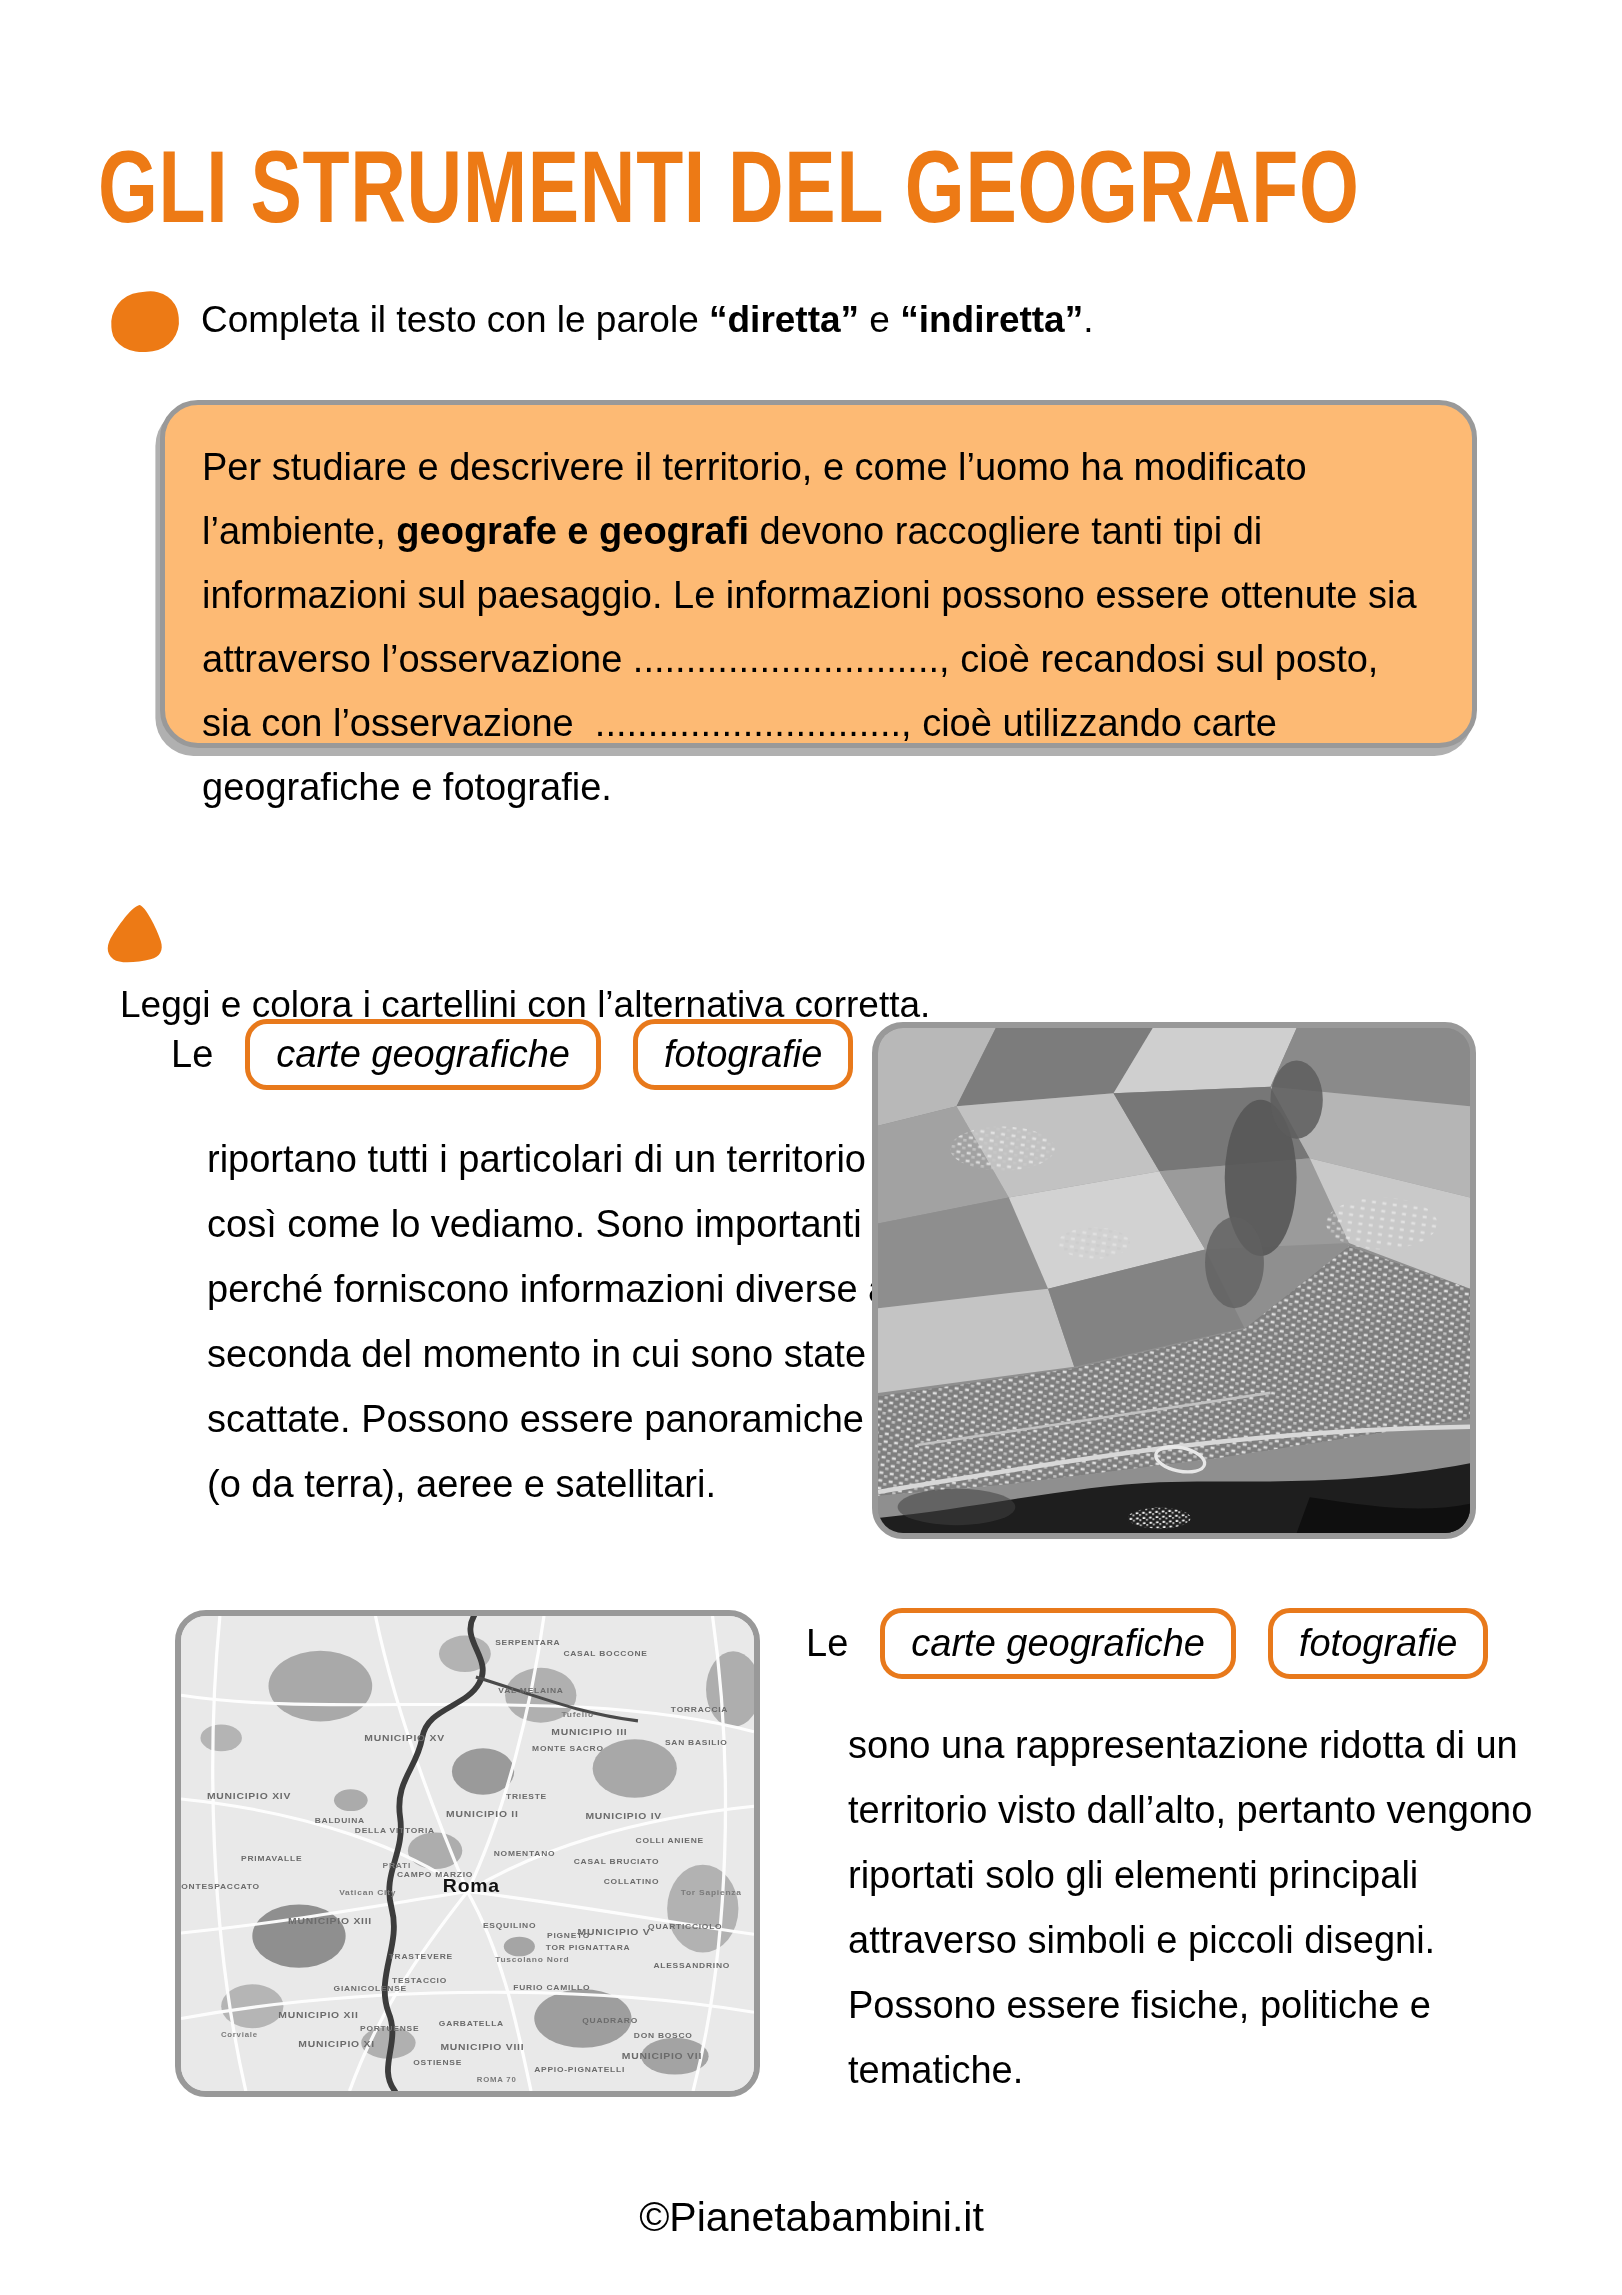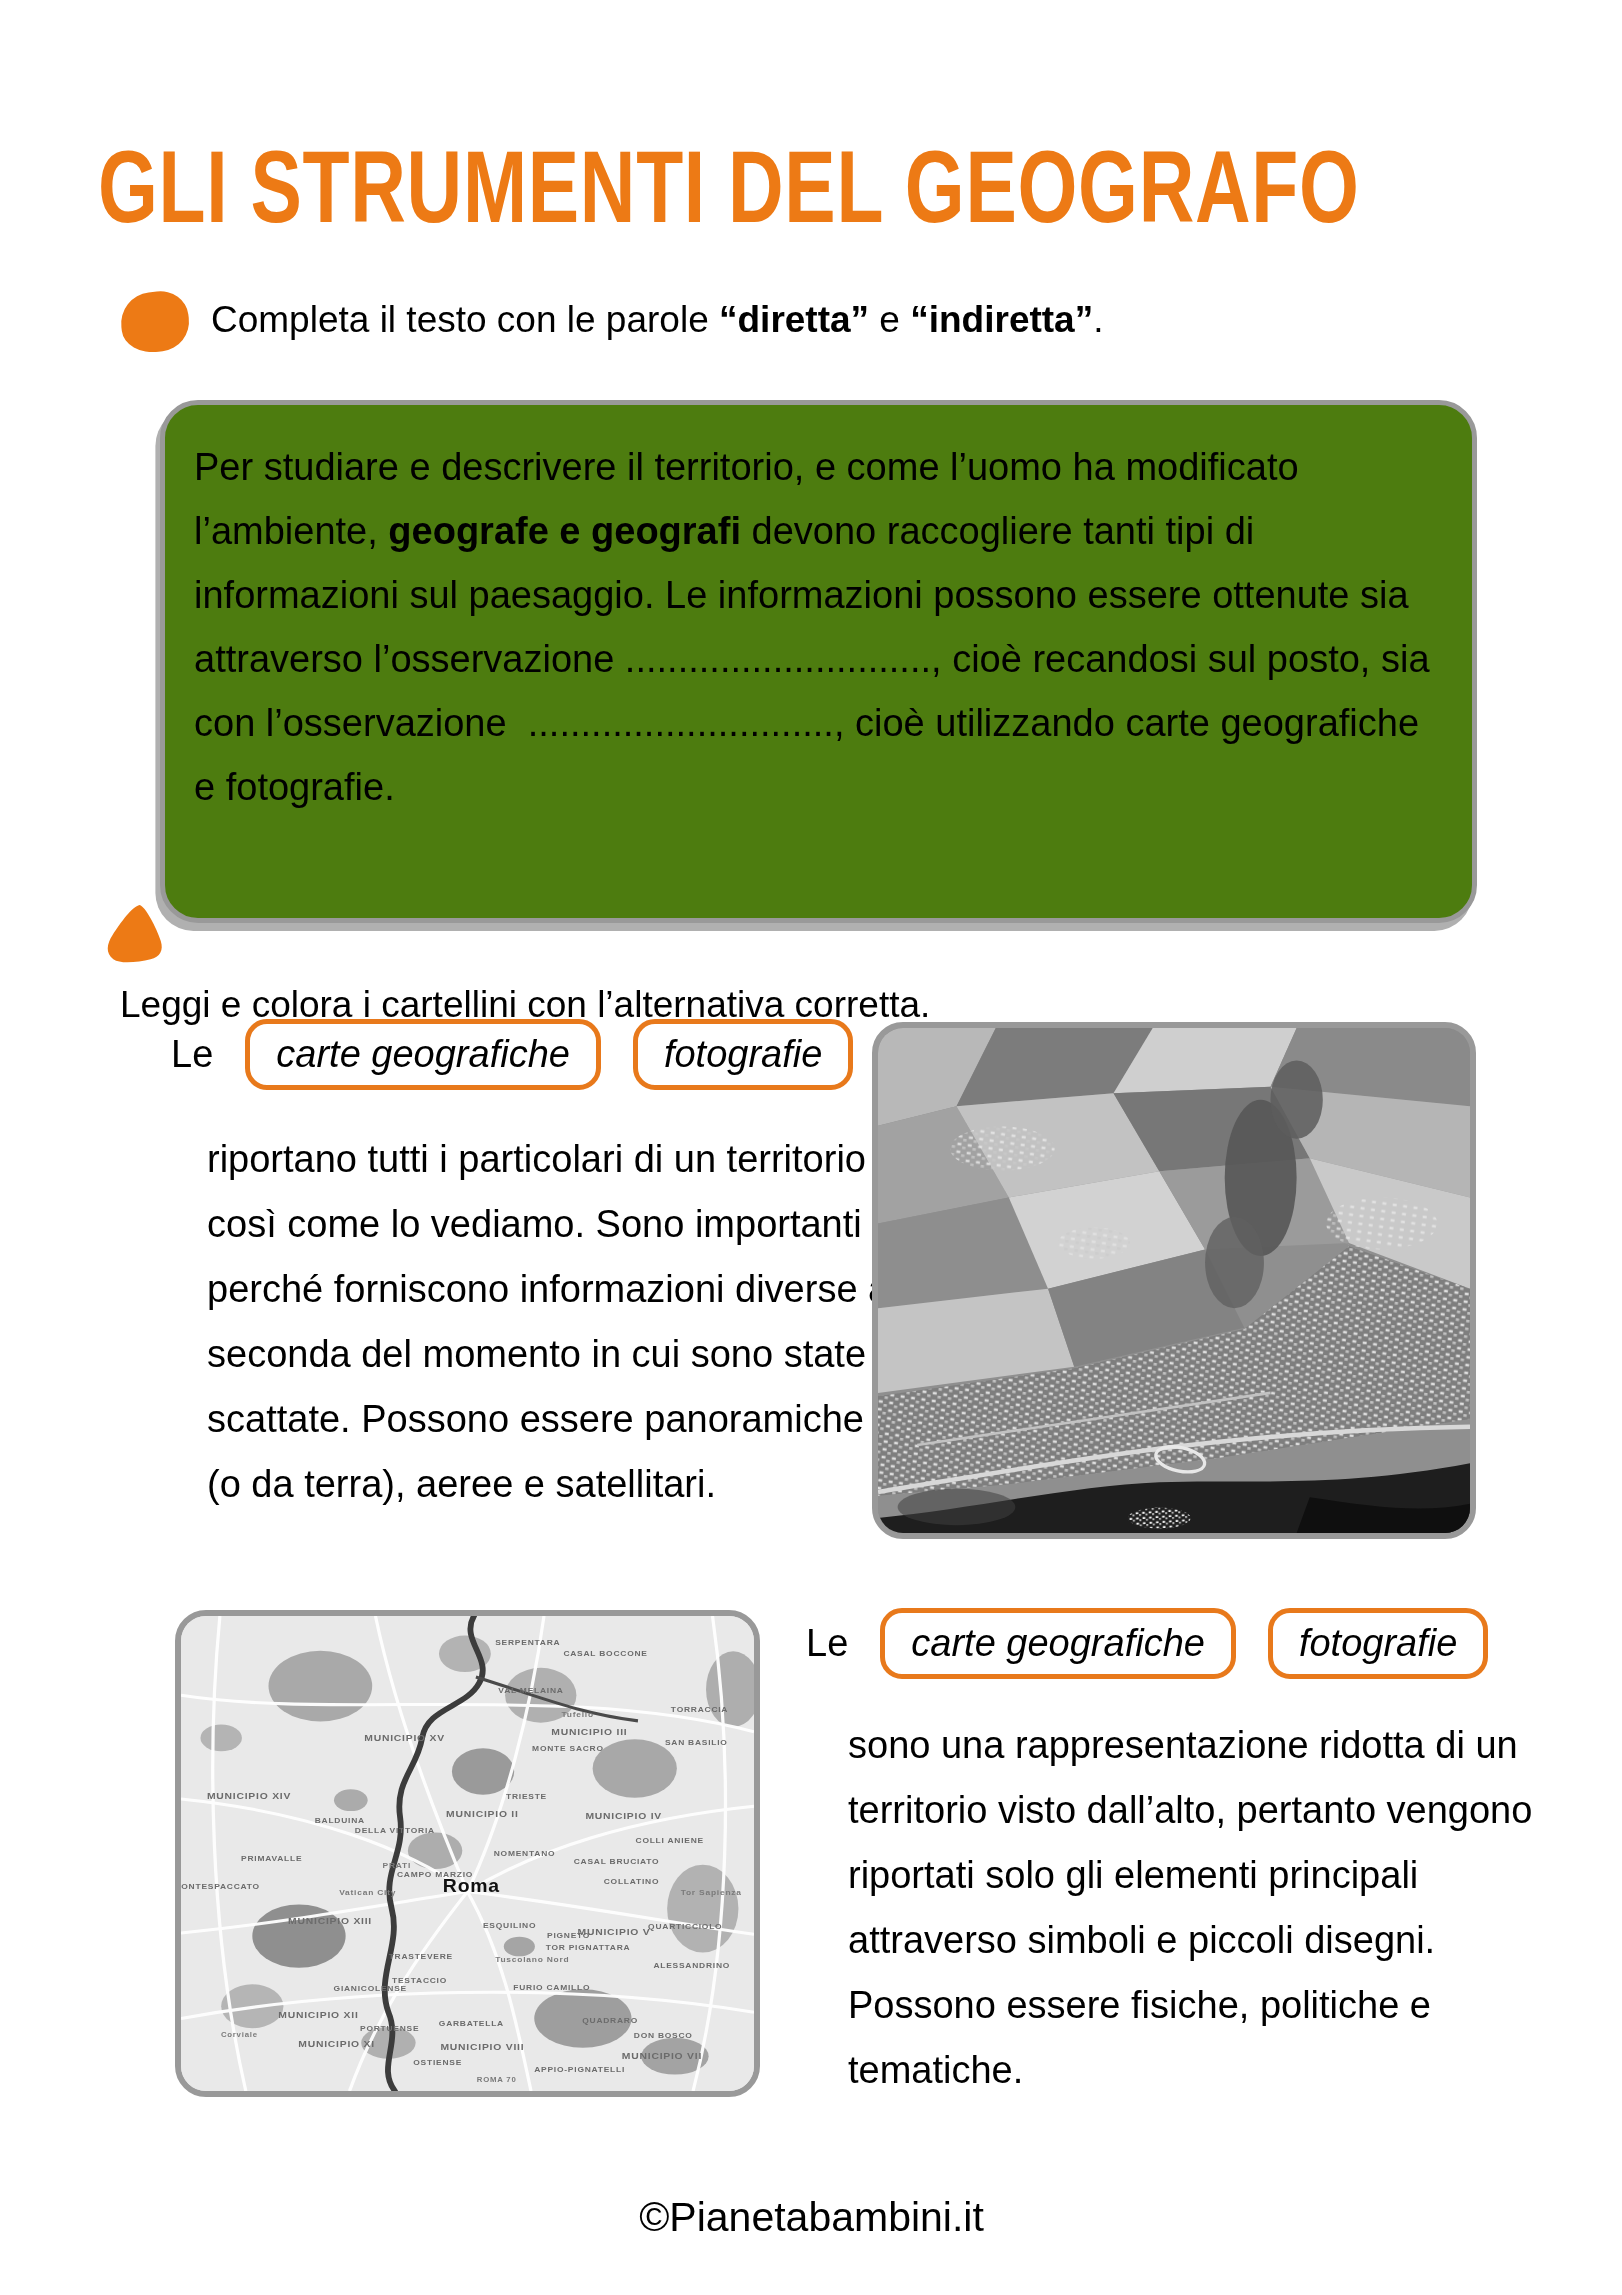--- a/index.html
+++ b/index.html
@@ -43,26 +43,26 @@
   }
   .instr-icon2{width:73px;height:73px;flex:0 0 auto;}
   .instr-icon2 svg{width:100%;height:100%;display:block;}
   .instr-text{
     font-size:37px;line-height:63px;
     padding-left:22px;
   }
 
   
   .fillbox{
-    left:160px;top:400px;width:1317px;height:523px;
+    left:160px;top:400px;width:1317px;height:348px;
     border:5.9px solid var(--frame-gray);
     border-radius:38px;
-    background:#4d7c0f;
+    background:#fdba74;
     box-shadow:-4.6px 7.9px 0 #b0b0b0;
-    padding:30px 29px;
+    padding:30px 37px;
   }
   .fillbox p{font-size:38px;line-height:64px;}
 
   
   .cards-row{display:flex;align-items:center;gap:32px;font-size:38px;}
   .card{
     border:5.2px solid var(--accent-border);
     border-radius:22px;
     padding:8.5px 26px 9.8px 26px;
     background:#ffffff;
@@ -95,21 +95,21 @@
     margin-top:36px;
   }
 </style>
 </head>
 <body>
 
 <div class="page">
 
   <h1 class="abs title">GLI STRUMENTI DEL GEOGRAFO</h1>
 
-  <div class="abs instr" style="left:121px;top:288px;width:1374px;">
+  <div class="abs instr" style="left:111px;top:288px;width:1374px;">
     <div class="instr-icon1"></div>
     <div class="instr-text"><span>Completa il testo con le parole </span><b>“diretta”</b><span> e </span><b>“indiretta”</b><span>.</span></div>
   </div>
 
   <div class="abs fillbox">
     <p><span>Per studiare e descrivere il territorio, e come l’uomo ha modificato l’ambiente, </span><b>geografe e geografi</b><span> devono raccogliere tanti tipi di informazioni sul paesaggio. Le informazioni possono essere ottenute sia attraverso l’osservazione </span><span>.............................</span><span>, cioè recandosi sul posto, sia con l’osservazione &nbsp;</span><span>.............................</span><span>, cioè utilizzando carte geografiche e fotografie.</span></p>
   </div>
 
   <div class="abs instr" style="left:98px;top:900px;width:1374px;flex-direction:column;">
     <div class="instr-icon2">

